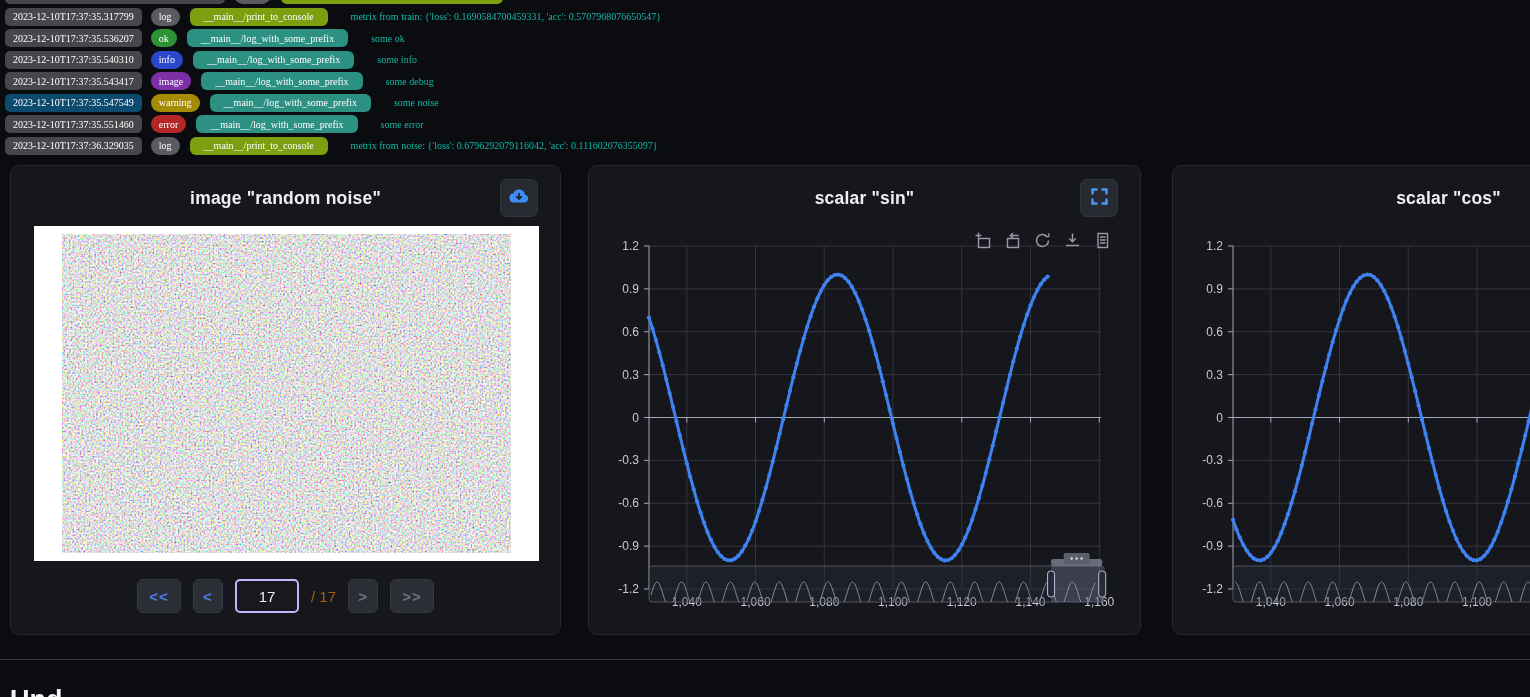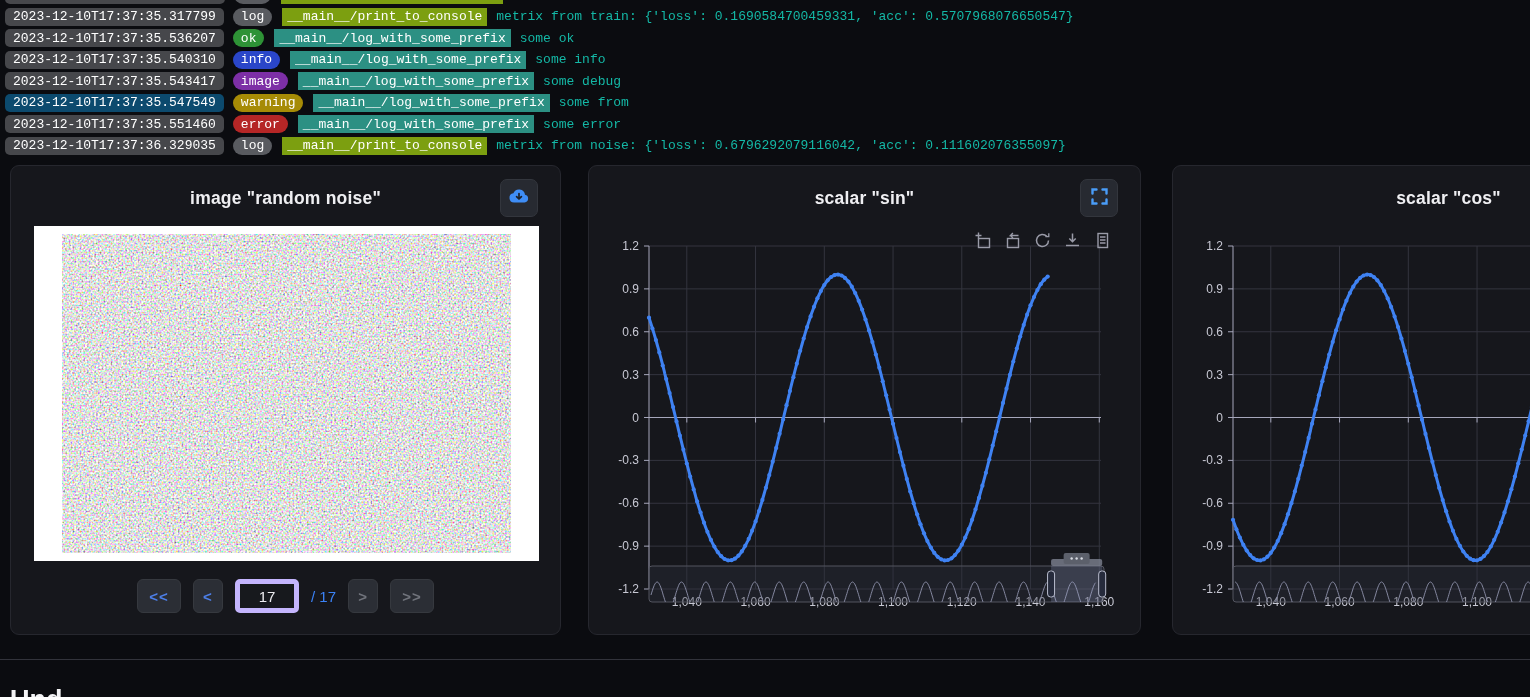--- a/index.html
+++ b/index.html
@@ -1,46 +1,46 @@
 <!DOCTYPE html>
 <html><head>
 <meta charset="utf-8">
 <style>
   * { margin:0; padding:0; box-sizing:border-box; }
   html,body { width:1530px; height:697px; overflow:hidden; background:#0B0C10; }
   body { font-family:"Liberation Sans", sans-serif; position:relative; }
 
   
-  .log { position:absolute; left:5px; top:0; width:1520px; font-family:Liberation Mono, monospace; font-size:13px; }
+  .log { position:absolute; left:5px; top:0; width:1520px; font-family:Liberation Serif, serif; font-size:10px; }
   .log-row { display:flex; align-items:center; height:18px; margin-top:3.5px; white-space:nowrap; }
   .log-row.partial { height:4px; overflow:hidden; align-items:flex-end; margin-top:0; }
   .badge { display:inline-flex; align-items:center; height:18px; color:#fff; padding:0 8px; }
   .badge.ts { background:#46474B; border-radius:5px; margin-right:9px; }
   .badge.lvl { border-radius:9px; margin-right:10px; }
-  .badge.ch { border-radius:0; margin-right:9px; padding:0 5px; }
+  .badge.ch { border-radius:6px; margin-right:23px; padding:0 14px; }
   .log-msg { color:#14b8a6; }
   .partial .ts { width:220px; } .partial .lvl { width:37px; } .partial .ch { width:222px; }
 
   
   .card { position:absolute; top:165px; height:470px; background:#16171C; border:1px solid #26272E; border-radius:9px; }
   #card-image { left:10px;  width:551px; }
   #card-sin   { left:588px; width:553px; }
   #card-cos   { left:1172px; width:553px; }
   .card-title { margin-top:22px; text-align:center; color:#EFEFF2; font-size:17.5px; font-weight:bold; letter-spacing:.2px; }
   .icon-btn { position:absolute; top:13px; right:22px; width:38px; height:38px; background:#272A31; border:1px solid #33363D; border-radius:7px; display:flex; align-items:center; justify-content:center; cursor:pointer; }
 
   
   .img-frame { position:absolute; left:23px; top:60px; width:505px; height:335px; background:#ffffff; }
   .img-frame svg { position:absolute; left:28px; top:8px; }
   .pager { position:absolute; left:0; right:0; top:413px; display:flex; justify-content:center; align-items:center; gap:12px; font-size:15px; }
   .pg-btn { height:34px; background:#2B2E35; border:1px solid #36393F; border-radius:6px; display:flex; align-items:center; justify-content:center; font-weight:bold; letter-spacing:1px; cursor:pointer; }
   .pg-wide { width:44px; } .pg-narrow { width:30px; }
   .pg-on { color:#4D7FE8; } .pg-off { color:#71747C; }
-  .pg-input { width:64px; height:34px; background:#17191D; border:5px solid #c4b5fd; border-radius:5px; color:#ECECEF; text-align:center; font-size:15px; font-family:"Liberation Sans",sans-serif; }
-  .pg-total { color:#3b82f6; }
+  .pg-input { width:64px; height:34px; background:#17191D; border:2px solid #c4b5fd; border-radius:5px; color:#ECECEF; text-align:center; font-size:15px; font-family:"Liberation Sans",sans-serif; }
+  .pg-total { color:#a16207; }
 
   
   .chart-svg { position:absolute; left:0; top:63px; }
   .tick { fill:#C8C9D4; font:12px "Liberation Sans", sans-serif; }
   .toolbox { position:absolute; top:66px; right:29px; display:flex; gap:13px; z-index:3; }
   .toolbox span { display:inline-flex; cursor:pointer; }
 
   
   .divider { position:absolute; left:0; top:659px; width:1530px; height:1px; background:#32333B; }
   .footer-heading { position:absolute; left:10px; top:685px; color:#F3F3F5; font-size:27px; font-weight:bold; }
@@ -77,21 +77,21 @@
       <div class="log-row">
         <span class="badge ts" style="background: rgb(70, 71, 75);">2023-12-10T17:37:35.543417</span>
         <span class="badge lvl" style="background: rgb(125, 47, 166);">image</span>
         <span class="badge ch" style="background: rgb(44, 144, 131);">__main__/log_with_some_prefix</span>
         <span class="log-msg">some debug</span>
       </div>
       <div class="log-row">
         <span class="badge ts" style="background: #0c4a6e;">2023-12-10T17:37:35.547549</span>
         <span class="badge lvl" style="background: rgb(166, 139, 6);">warning</span>
         <span class="badge ch" style="background: rgb(44, 144, 131);">__main__/log_with_some_prefix</span>
-        <span class="log-msg">some from</span>
+        <span class="log-msg">some noise</span>
       </div>
       <div class="log-row">
         <span class="badge ts" style="background: rgb(70, 71, 75);">2023-12-10T17:37:35.551460</span>
         <span class="badge lvl" style="background: rgb(181, 38, 38);">error</span>
         <span class="badge ch" style="background: rgb(44, 144, 131);">__main__/log_with_some_prefix</span>
         <span class="log-msg">some error</span>
       </div>
       <div class="log-row">
         <span class="badge ts" style="background: rgb(70, 71, 75);">2023-12-10T17:37:36.329035</span>
         <span class="badge lvl" style="background: rgb(89, 91, 96);">log</span>

